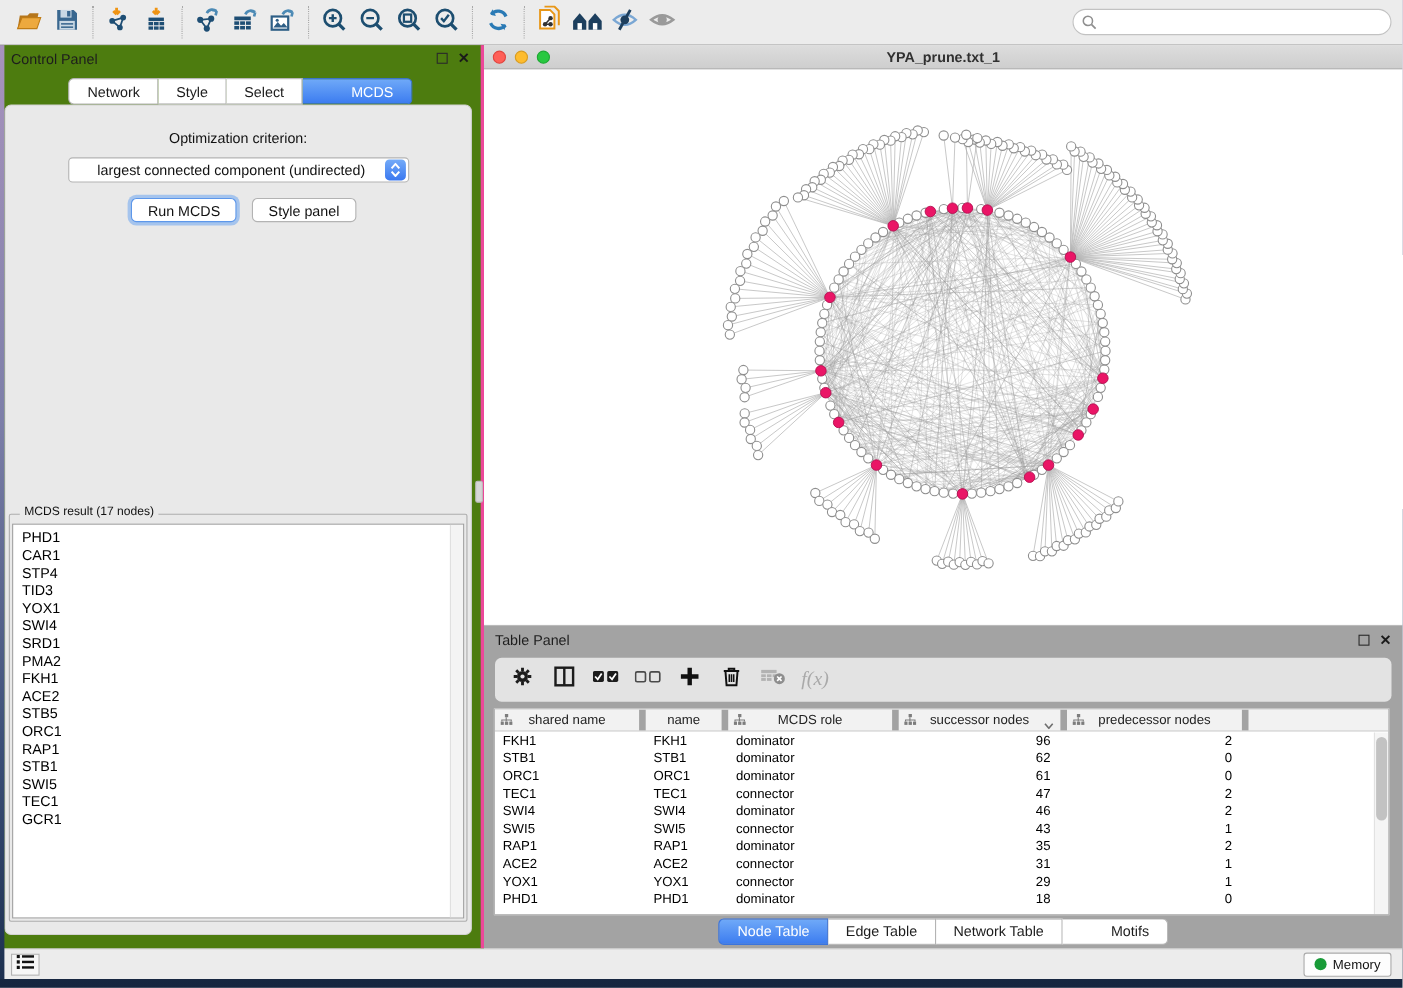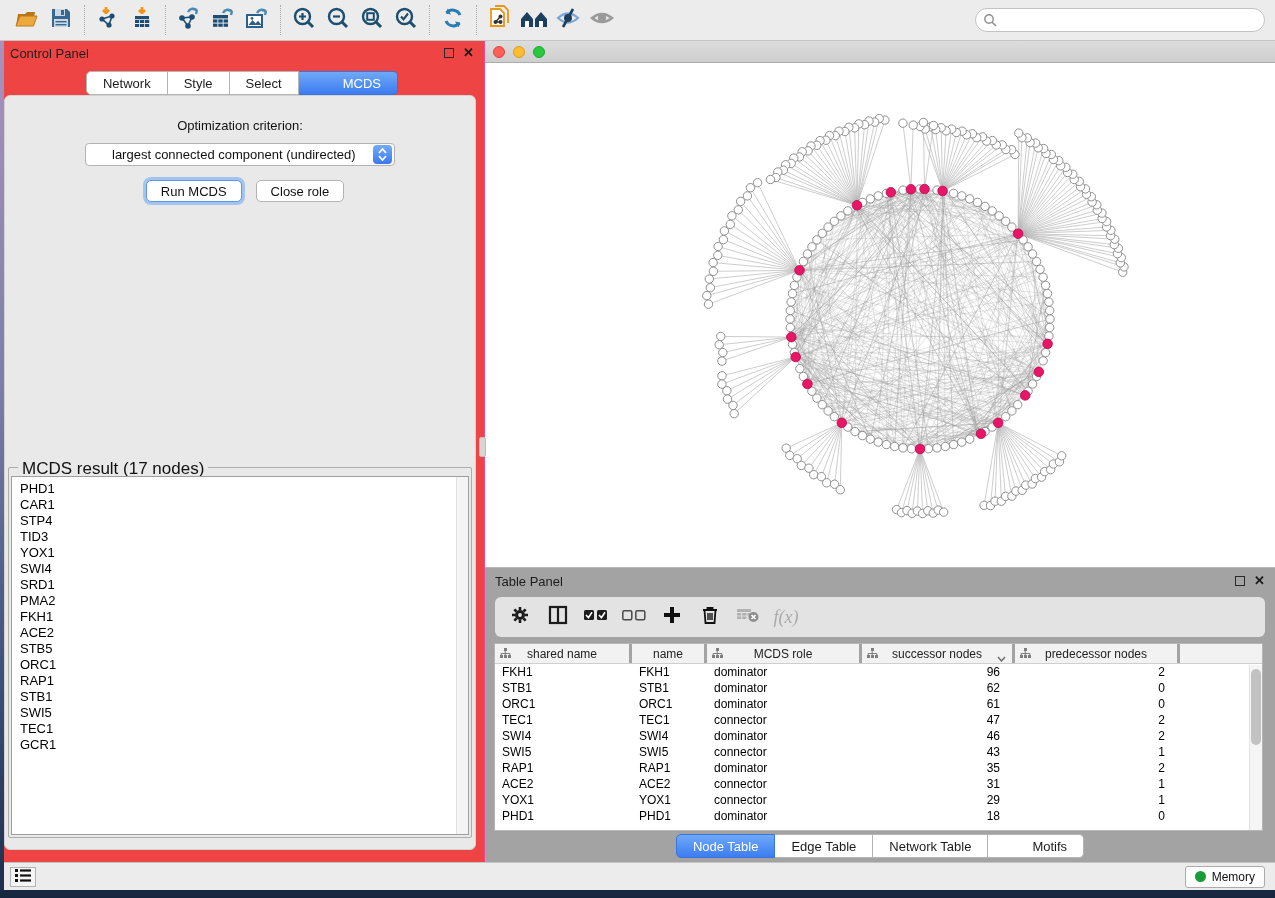--- a/index.html
+++ b/index.html
@@ -18,21 +18,21 @@
     display:flex; align-items:center; padding:0 10px; flex:0 0 auto; }
   .tbtn { width:34px; height:32px; display:flex; align-items:center; justify-content:center; border-radius:4px; }
   .tsep { width:1px; height:30px; margin:0 6px; border-left:1px dotted #a8a8a8; }
   .searchwrap { margin-left:auto; position:relative; width:290px; }
   .searchwrap input { width:100%; height:24px; border:1px solid #c2c2c2; border-radius:12px;
     background:#fff; padding:0 10px 0 26px; font-size:12px; outline:none; }
   .searchwrap .mag { position:absolute; left:8px; top:5px; }
 
   
   .main { flex:1 1 auto; display:flex; min-height:0; }
-  .left-panel { width:485px; flex:0 0 auto; background:#ef4444; position:relative; border-right:1px solid #ec4899; }
+  .left-panel { width:440px; flex:0 0 auto; background:#4d7c0f; position:relative; border-right:3px solid #ec4899; }
   .splitter-handle { position:absolute; right:-2px; top:396px; width:7px; height:20px; background:#d6d6d6;
     border:1px solid #bdbdbd; border-radius:2px; z-index:60; }
   .right-col { flex:1 1 auto; display:flex; flex-direction:column; min-width:0; background:#ececec; }
 
   
   .panel-titlebar { height:24px; display:flex; align-items:center; padding:0 10px; flex:0 0 auto; }
   .panel-title { font-size:13px; color:#1d1d1d; }
   .panel-wbtns { margin-left:auto; display:flex; align-items:center; gap:9px; }
   .float-btn { width:10px; height:10px; border:1.6px solid #2a2a2a; background:transparent; }
   .close-btn { font-size:13px; font-weight:bold; color:#1a1a1a; line-height:10px; }
@@ -56,21 +56,21 @@
     align-items:center; justify-content:center; gap:1px; }
   .combo .stepper svg { display:block; }
   .btnrow { display:flex; justify-content:center; gap:14px; margin-top:14px; }
   .pushbtn { height:22px; padding:0 14px; background:#fff; border:1px solid #b3b3b3; border-radius:5px;
     font-size:13px; color:#111; display:flex; align-items:center; }
   .pushbtn.focused { border-color:#5d97ea; box-shadow:0 0 0 3px rgba(110,165,240,.55);margin-left:10px; }
 
   .groupbox { position:absolute; left:8px; right:12px; top:426px; bottom:24px;
     border:1px solid #adadad; border-radius:2px; background:#e9e9e9; }
   .groupbox .legend { position:absolute; top:-9px; left:9px; background:#e9e9e9; padding:0 4px;
-    font-size:17px; color:#111; }
+    font-size:11px; color:#111; }
   .mcds-list { position:absolute; left:2px; right:2px; top:8px; bottom:2px; background:#fff;
     border:1px solid #9f9f9f; overflow:hidden; }
   .mcds-scroll { position:absolute; right:0; top:0; bottom:0; width:12px; background:#f4f4f4; border-left:1px solid #e0e0e0; }
   .mcds-list ul { list-style:none; padding:4px 0 0 8px; }
   .mcds-list li { font-size:13px; line-height:16px; color:#000; }
 
   
   .net-frame { flex:0 0 522px; display:flex; flex-direction:column; border-bottom:1px solid #b9b9b9; }
   .net-titlebar { height:22px; background:linear-gradient(180deg,#dddddd,#cecece); border-bottom:1px solid #adadad;
     display:flex; align-items:center; position:relative; flex:0 0 auto; }
@@ -86,21 +86,21 @@
   .table-panel { flex:1 1 auto; display:flex; flex-direction:column; background:#a3a3a3; min-height:0;justify-content:center; }
   .tp-toolbar { height:40px; margin:4px 10px 0 10px; background:#e3e3e3; border-radius:6px;
     display:flex; align-items:center; padding:0 8px; gap:4px; flex:0 0 auto; }
   .tpbtn { width:34px; height:32px; display:flex; align-items:center; justify-content:center; }
   .fx { font-family:"Liberation Serif", serif; font-style:italic; font-size:18px; color:#a9a9a9; }
 
   .tablewrap { margin:6px 12px 0 9px; background:#fff; border:1px solid #b5b5b5; position:relative;
     height:188px; flex:0 0 auto; overflow:hidden; }
   .thead { display:flex; height:20px; background:#f2f2f2; border-bottom:1px solid #cfcfcf; }
   .th { display:flex; align-items:center; justify-content:center; position:relative;
-    border-right:3px solid #a3a3a3; font-size:12px; color:#222; gap:5px; }
+    border-right:6px solid #a3a3a3; font-size:12px; color:#222; gap:5px; }
   .th .colicon { position:absolute; left:5px; top:4px; }
   .th .sortch { position:absolute; right:6px; top:7px; }
   .trow { display:flex; height:16px; }
   .td { font-size:12px; color:#000; line-height:16px; white-space:nowrap; overflow:hidden; }
   .td.left { padding-left:7px; text-align:left; }
   .td.right { text-align:right; }
   .vscroll { position:absolute; right:0; top:21px; bottom:0; width:13px; background:#f5f5f5; border-left:1px solid #e2e2e2; }
   .vthumb { position:absolute; left:1px; right:1px; top:4px; height:76px; background:#c2c2c2; border-radius:6px; }
 
   .tp-tabsrow { height:30px; display:flex; justify-content:center; align-items:center; flex:0 0 auto; }
@@ -297,21 +297,21 @@
             <svg width="9" height="6" viewBox="0 0 9 6">
                 <path d="M1 5 L4.5 1 L8 5" stroke="#fff" stroke-width="1.8" fill="none"></path>
               </svg>
             <svg width="9" height="6" viewBox="0 0 9 6">
                 <path d="M1 1 L4.5 5 L8 1" stroke="#fff" stroke-width="1.8" fill="none"></path>
               </svg>
           </span>
         </div>
         <div class="btnrow">
           <div class="pushbtn focused">Run MCDS</div>
-          <div class="pushbtn">Close role</div>
+          <div class="pushbtn">Style panel</div>
         </div>
       </div>
       <div class="groupbox">
         <span class="legend">MCDS result (17 nodes)</span>
         <div class="mcds-list">
           <ul id="mcds-ul">
               <li>PHD1</li>
               <li>CAR1</li>
               <li>STP4</li>
               <li>TID3</li>
@@ -332,20 +332,21 @@
           <div class="mcds-scroll"></div>
         </div>
       </div>
       <div class="splitter-handle"></div>
     </div>
 
     <div class="right-col">
 
       <div class="net-frame">
         <div class="net-titlebar">
+          <div class="net-title">YPA_prune.txt_1</div>
           <div class="lights">
             <span class="light red"></span>
             <span class="light yellow"></span>
             <span class="light green"></span>
           </div>
         </div>
         <div class="net-canvas" id="net-canvas"><svg width="866" height="500" viewBox="0 0 866 500">
               <line x1="564.7" y1="247.5" x2="558.1" y2="214.2" stroke="#999999" stroke-width="0.7" stroke-opacity="0.3"></line>
               <line x1="562.5" y1="281.4" x2="393.2" y2="379.1" stroke="#999999" stroke-width="0.7" stroke-opacity="0.3"></line>
               <line x1="306.1" y1="273.0" x2="331.9" y2="176.9" stroke="#999999" stroke-width="0.7" stroke-opacity="0.3"></line>

